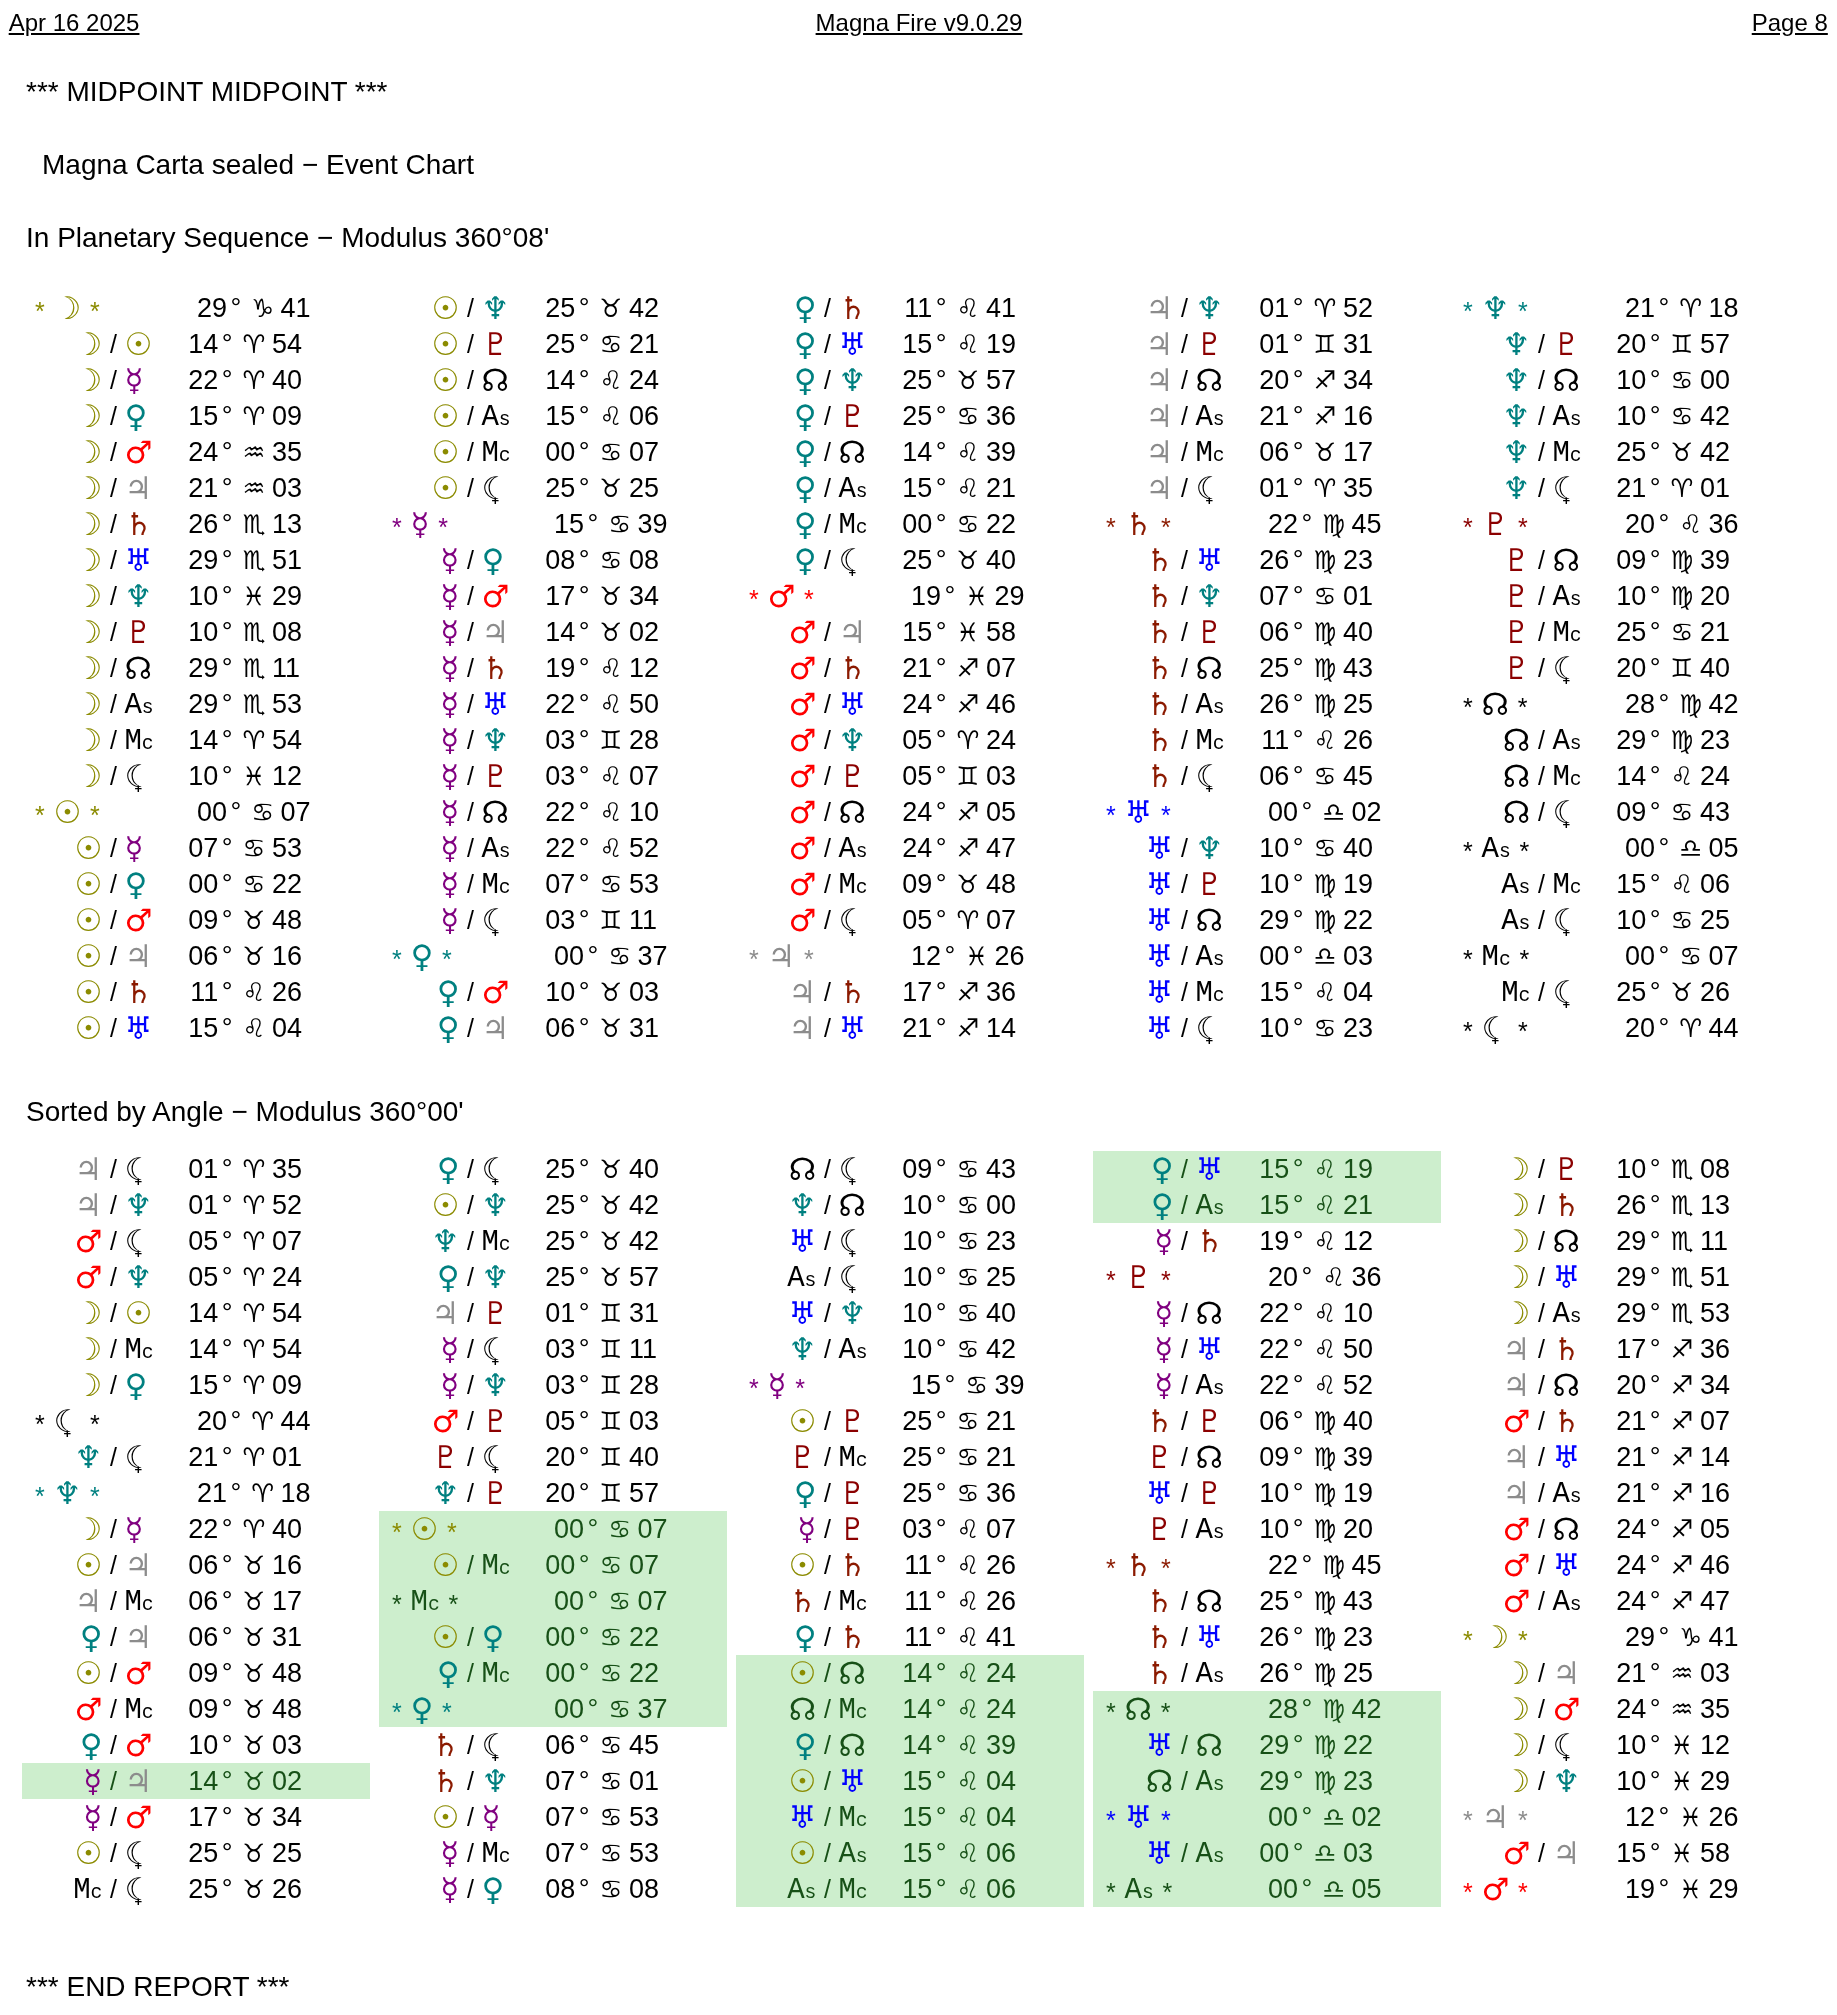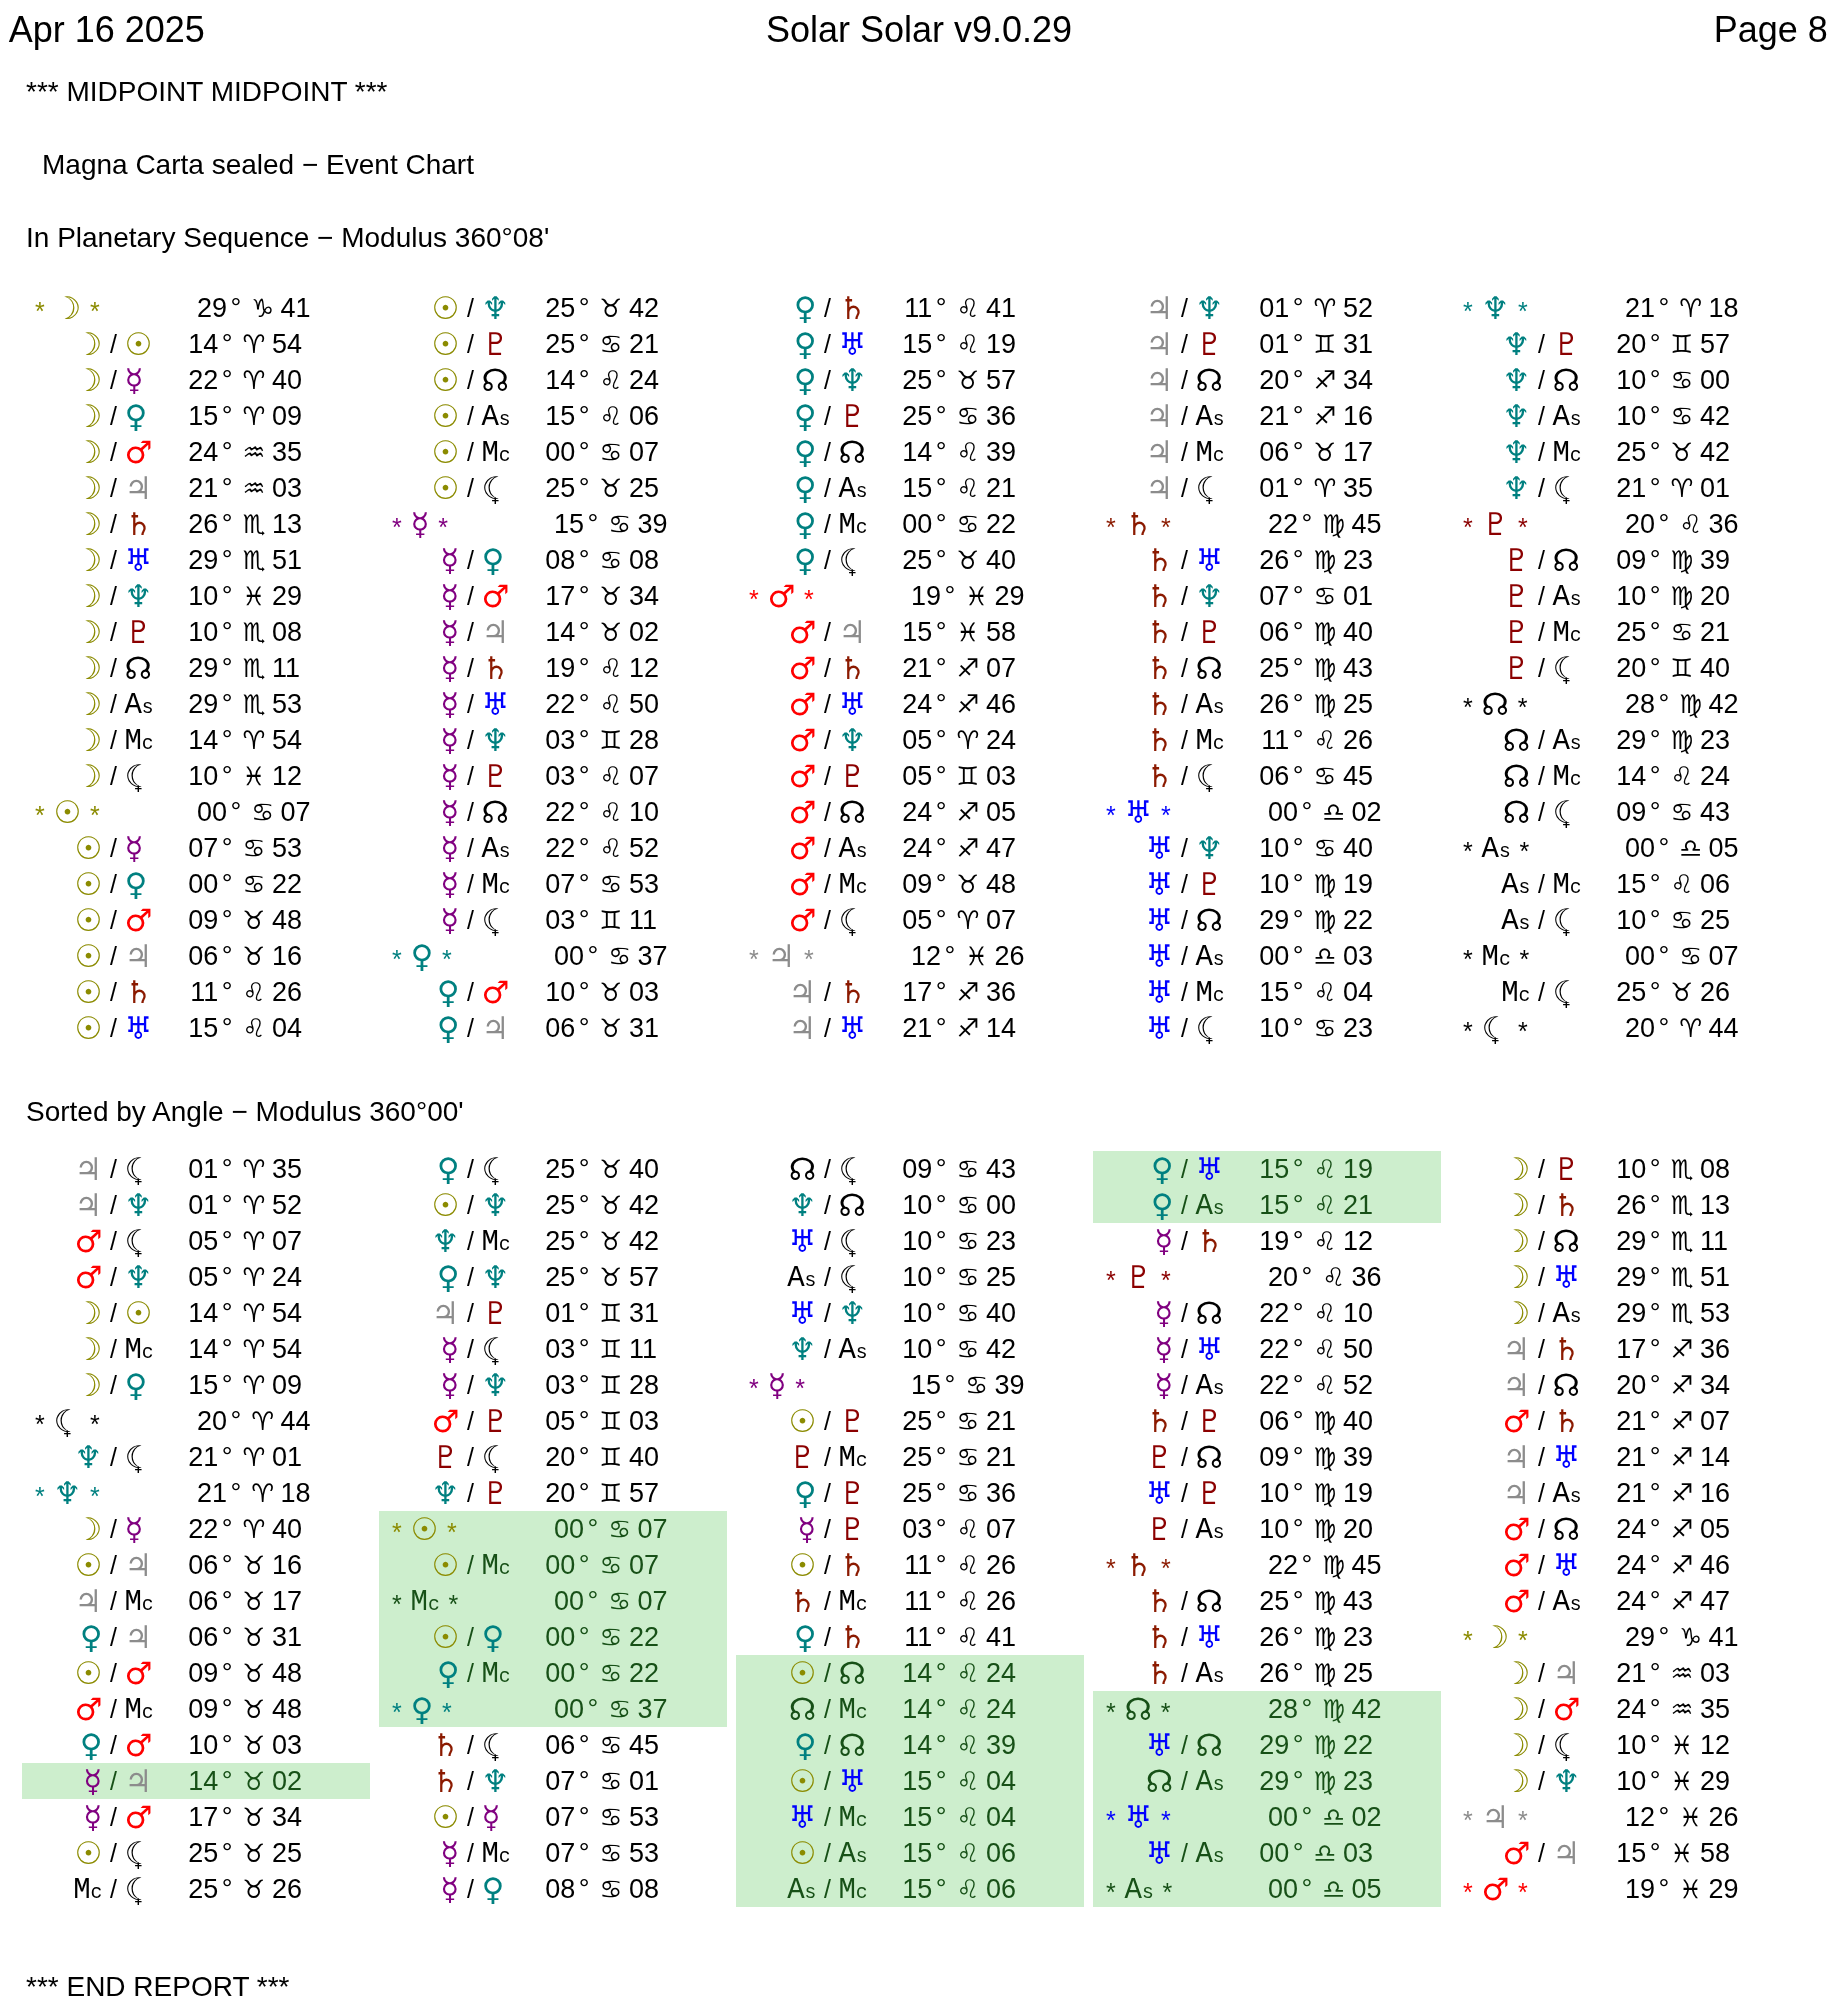--- a/index.html
+++ b/index.html
@@ -1,21 +1,21 @@
 <!DOCTYPE html>
 <html style="font-size:11.7px"><head>
 <meta charset="utf-8">
 <style>
   html,body{margin:0;padding:0;}
   body{
     width:1838px;height:2015px;position:relative;background:#ffffff;
     font-family:"Liberation Sans",sans-serif;color:#000;overflow:hidden;
   }
   .abs{position:absolute;}
-  .hdr{font-size:36px;white-space:nowrap;}
+  .hdr{font-size:24px;white-space:nowrap;text-decoration:underline;}
   #hdr-date{left:8.7px;top:8.7px;}
   #hdr-app{left:0;top:8.7px;width:100%;text-align:center;}
   #hdr-page{right:10.2px;top:8.7px;}
   .title{font-size:28px;white-space:nowrap;}
   #title-report{left:26px;top:76px;}
   #title-chart{left:42px;top:149px;}
   #title-seq{left:26px;top:222px;}
   #title-sorted{left:26px;top:1096px;}
   #end-report{left:26px;top:1971px;font-size:28px;}
   .tbl{position:absolute;left:22px;width:1812px;}
@@ -44,21 +44,21 @@
   .val{display:flex;align-items:baseline;font-size:27px;}
   .vd{width:38px;text-align:right;}
   .vo{width:17.5px;text-align:center;}
   .vs{width:36px;text-align:center;font-family:"DejaVu Sans",sans-serif;font-size:25.5px;}
   .vm{width:42px;text-align:left;}
 </style>
 </head>
 <body>
 
 <div class="abs hdr" id="hdr-date">Apr 16 2025</div>
-<div class="abs hdr" id="hdr-app">Solar Solar v9.0.29</div>
+<div class="abs hdr" id="hdr-app">Magna Fire v9.0.29</div>
 <div class="abs hdr" id="hdr-page">Page 8</div>
 
 <div class="abs title" id="title-report">*** MIDPOINT MIDPOINT ***</div>
 <div class="abs title" id="title-chart">Magna Carta sealed − Event Chart</div>
 <div class="abs title" id="title-seq">In Planetary Sequence − Modulus 360°08'</div>
 
 <div class="tbl" id="t1">
     <div class="col" style="left: 0px;">
       <div class="row">
         <span class="pair srow">

